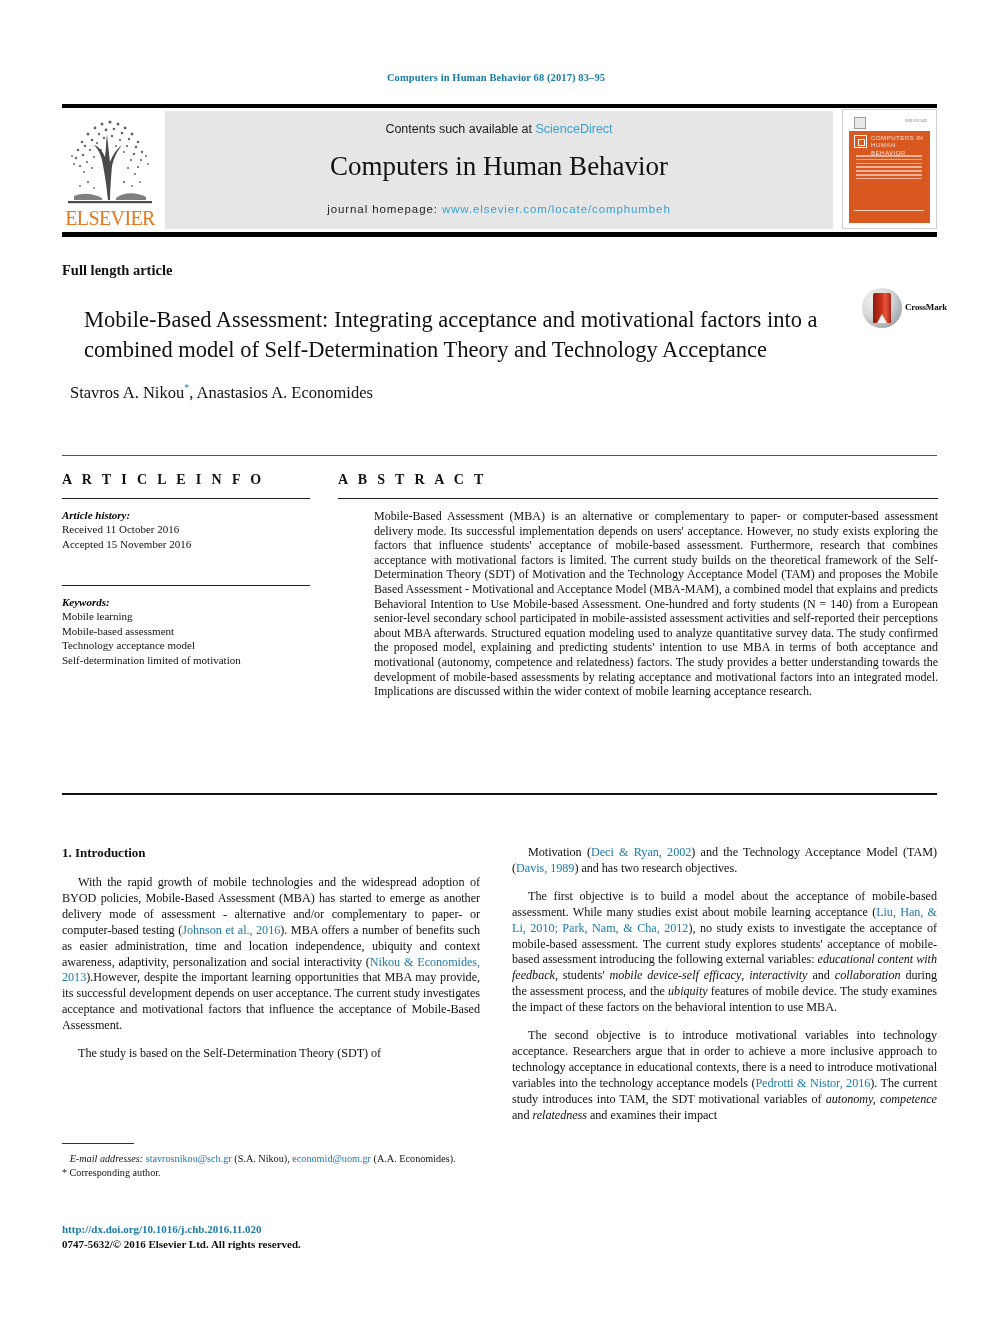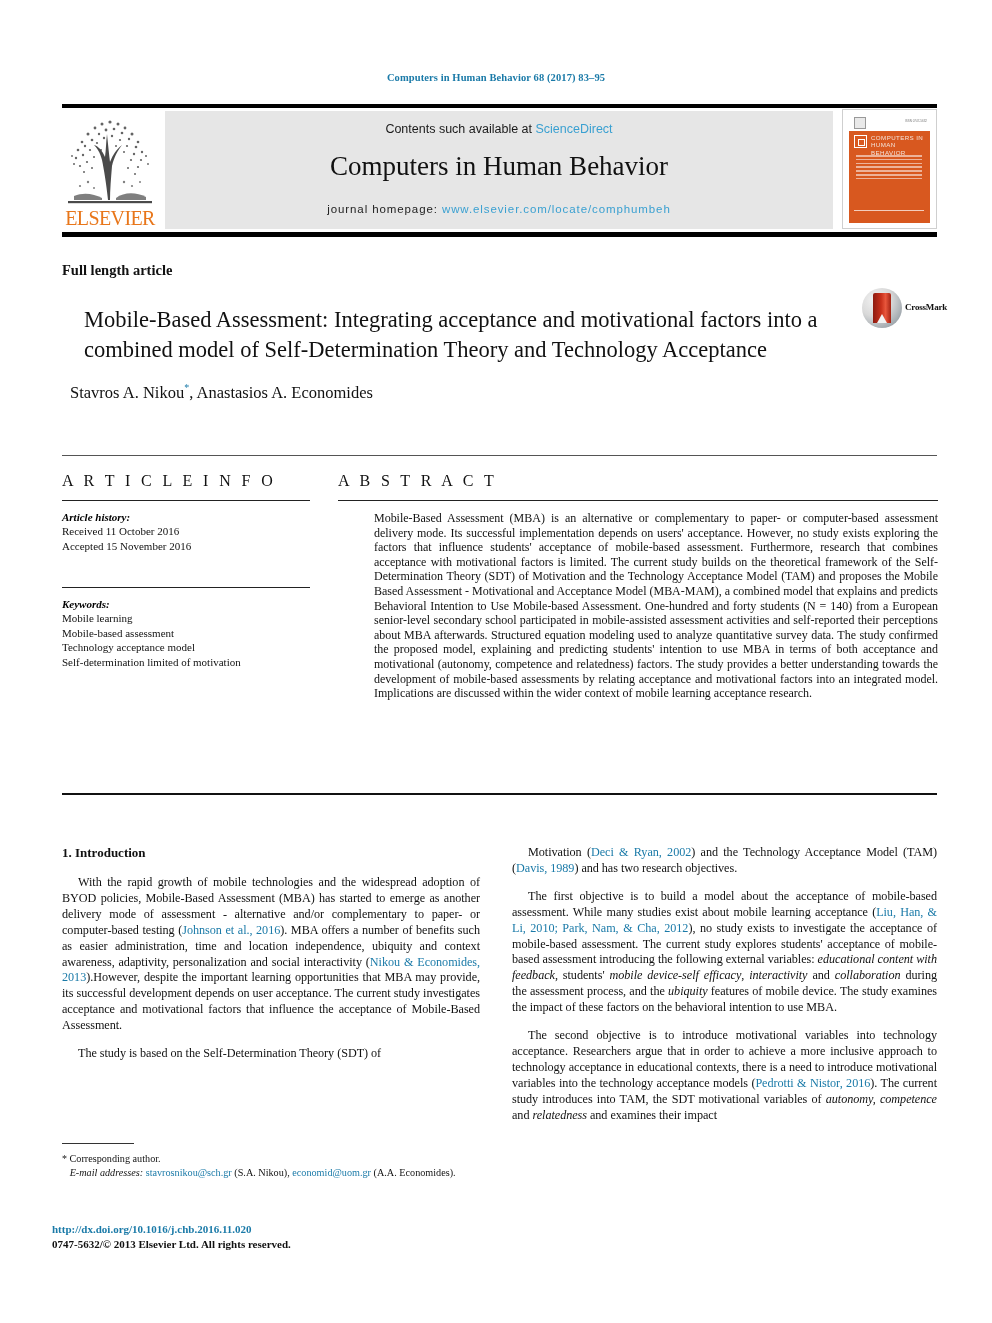--- a/index.html
+++ b/index.html
@@ -290,22 +290,22 @@
     position: absolute;
     left: 62px; top: 472px;
     width: 248px;
   }
   .abs-col {
     position: absolute;
     left: 338px; top: 472px;
     width: 600px;
   }
   .sec-caps {
-    font-size: 16px;
-    font-weight: normal;
+    font-size: 14px;
+    font-weight: bold;
     letter-spacing: 3.4px;
     color: #111;
     margin: 0 0 10px 0;
   }
   .thin-rule {
     height: 1.1px;
     background: #222;
     margin-bottom: 10px;
   }
   .info-head {
@@ -382,21 +382,21 @@
     font-size: 10.2px;
     line-height: 13.6px;
     color: #111;
     text-align: justify;
   }
   .fn-star { font-size: 10px; }
   .fn-ital { font-style: italic; }
   .link { color: #1a7aa8; }
   .doi-block {
     position: absolute;
-    left: 52px; top: 1222px;
+    left: 62px; top: 1222px;
     width: 430px;
     font-family: Liberation Serif, serif;
   }
   .doi-line {
     font-size: 11px;
     font-weight: bold;
     color: #1a7aa8;
     line-height: 15px;
   }
   .issn-line {
@@ -570,29 +570,29 @@
     <div id="right-paras">
         <p class="body"><span>Motivation (</span><span class="ref">Deci &amp; Ryan, 2002</span><span>) and the Technology Acceptance Model (TAM) (</span><span class="ref">Davis, 1989</span><span>) and has two research objectives.</span></p>
         <p class="body"><span>The first objective is to build a model about the acceptance of mobile-based assessment. While many studies exist about mobile learning acceptance (</span><span class="ref">Liu, Han, &amp; Li, 2010; Park, Nam, &amp; Cha, 2012</span><span>), no study exists to investigate the acceptance of mobile-based assessment. The current study explores students' acceptance of mobile-based assessment introducing the following external variables: </span><span class="it">educational content with feedback</span><span>, students' </span><span class="it">mobile device-self efficacy</span><span>, </span><span class="it">interactivity</span><span> and </span><span class="it">collaboration</span><span> during the assessment process, and the </span><span class="it">ubiquity</span><span> features of mobile device. The study examines the impact of these factors on the behavioral intention to use MBA.</span></p>
         <p class="body"><span>The second objective is to introduce motivational variables into technology acceptance. Researchers argue that in order to achieve a more inclusive approach to technology acceptance in educational contexts, there is a need to introduce motivational variables into the technology acceptance models (</span><span class="ref">Pedrotti &amp; Nistor, 2016</span><span>). The current study introduces into TAM, the SDT motivational variables of </span><span class="it">autonomy, competence</span><span> and </span><span class="it">relatedness</span><span> and examines their impact</span></p>
       </div>
   </div>
 
   <div class="footnote">
     <div class="fn-rule"></div>
     <div class="fn-line">
-      <span class="fn-star">*&nbsp;</span><span>Corresponding author.</span>
-    </div>
-    <div class="fn-line">
       &nbsp;&nbsp;&nbsp;<span class="fn-ital">E-mail addresses:</span>
       <span class="link">stavrosnikou@sch.gr</span>
       <span>(S.A. Nikou),</span>
       <span class="link">economid@uom.gr</span>
       <span>(A.A. Economides).</span>
     </div>
+    <div class="fn-line">
+      <span class="fn-star">*&nbsp;</span><span>Corresponding author.</span>
+    </div>
   </div>
 
   <div class="doi-block">
     <div class="doi-line">http://dx.doi.org/10.1016/j.chb.2016.11.020</div>
-    <div class="issn-line">0747-5632/© 2013 Elsevier Ltd. All rights reserved.</div>
+    <div class="issn-line">0747-5632/© 2016 Elsevier Ltd. All rights reserved.</div>
   </div>
 
 </div>
 
 </body></html>

